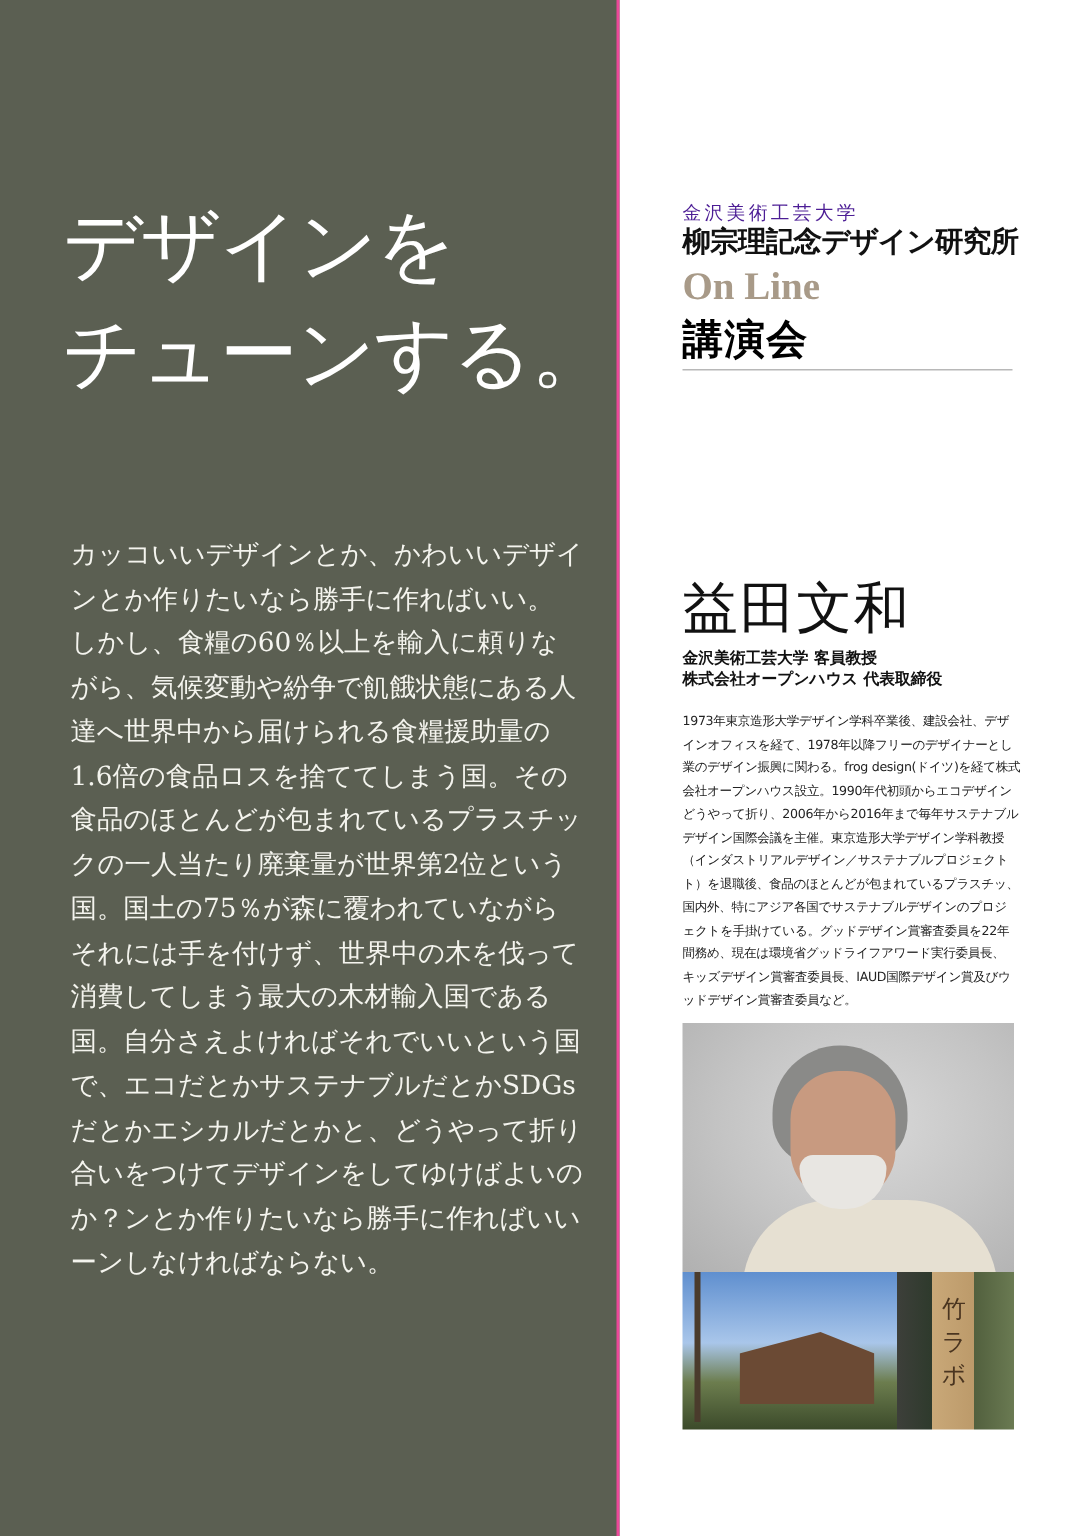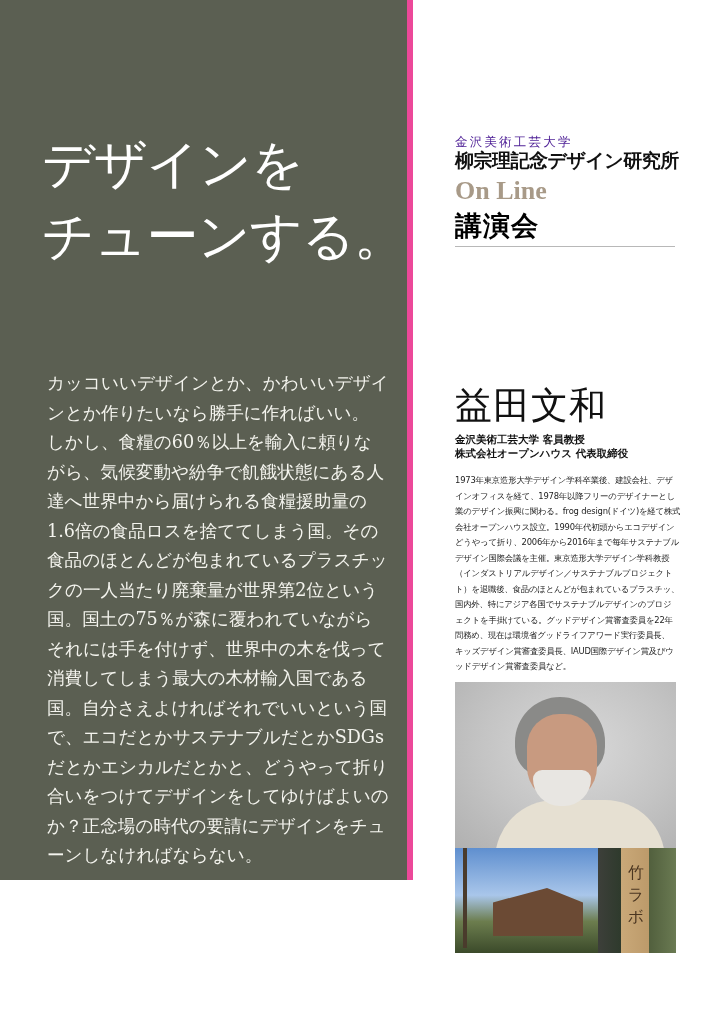--- a/index.html
+++ b/index.html
@@ -2,35 +2,35 @@
 <html><head>
 <meta charset="utf-8">
 <style>
   html, body { margin: 0; padding: 0; }
   body {
     width: 724px; height: 1024px; position: relative; overflow: hidden;
     background: #ffffff;
     font-family: "DejaVu Serif", serif;
   }
   .left-panel {
-    position: absolute; left: 0; top: 0; width: 413px; height: 880px;
+    position: absolute; left: 0; top: 0; width: 413px; height: 1024px;
     background: #5b5f52;
-    border-right: 6px solid #ec4899;
+    border-right: 2px solid #ec4899;
     box-sizing: border-box;
   }
   .headline {
     position: absolute; left: 42px; top: 128px;
     color: #ffffff;
     font-family: "DejaVu Serif", serif;
     font-size: 52px; line-height: 72px; letter-spacing: -1px;
     margin: 0; font-weight: normal;
   }
   .headline span { display: block; white-space: nowrap; }
   .body-text {
-    position: absolute; left: 47px; top: 369px; width: 330px;
+    position: absolute; left: 47px; top: 356px; width: 330px;
     color: #f4f4ee;
     font-family: "DejaVu Serif", serif;
     font-size: 17.6px; line-height: 29.5px;
   }
   .body-text span { display: block; white-space: nowrap; }
 
   .right { position: absolute; left: 455px; }
   .inst-small {
     top: 134px; font-size: 12.5px; letter-spacing: 2.2px; color: #4c1d95;
     font-family: "DejaVu Sans", sans-serif; white-space: nowrap;
@@ -128,21 +128,21 @@
     <span>1.6倍の食品ロスを捨ててしまう国。その</span>
     <span>食品のほとんどが包まれているプラスチッ</span>
     <span>クの一人当たり廃棄量が世界第2位という</span>
     <span>国。国土の75％が森に覆われていながら</span>
     <span>それには手を付けず、世界中の木を伐って</span>
     <span>消費してしまう最大の木材輸入国である</span>
     <span>国。自分さえよければそれでいいという国</span>
     <span>で、エコだとかサステナブルだとかSDGs</span>
     <span>だとかエシカルだとかと、どうやって折り</span>
     <span>合いをつけてデザインをしてゆけばよいの</span>
-    <span>か？正念場の時代の要請にデザインをチュ</span>
+    <span>か？ンとか作りたいなら勝手に作ればいい</span>
     <span>ーンしなければならない。</span>
   </div>
 </div>
 
 <div class="right inst-small">金沢美術工芸大学</div>
 <div class="right inst-main">柳宗理記念デザイン研究所</div>
 <div class="right online">On Line</div>
 <div class="right lecture">講演会</div>
 <div class="rule"></div>
 

